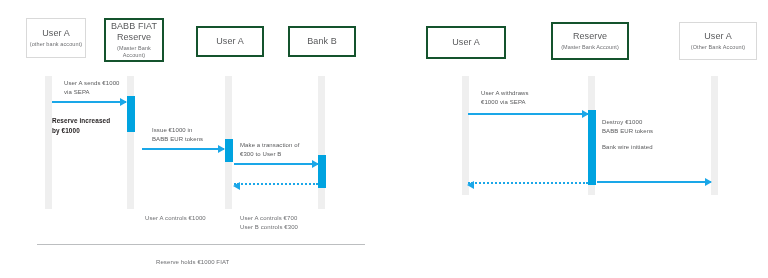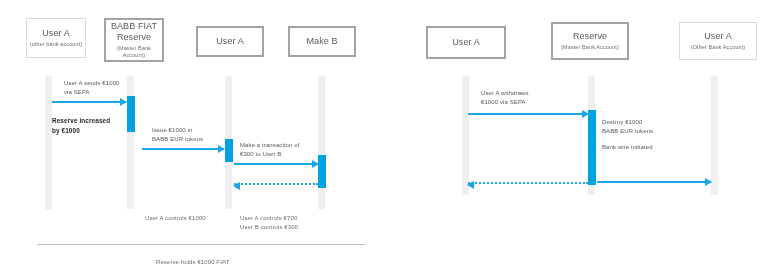--- a/index.html
+++ b/index.html
@@ -24,21 +24,21 @@
     position: absolute;
     box-sizing: border-box;
     display: flex;
     flex-direction: column;
     align-items: center;
     justify-content: center;
     text-align: center;
     background: #ffffff;
     line-height: 1.25;
   }
-  .pbox.blue   { border: 2px solid #a3a3a3; }
+  .pbox.blue   { border: 2px solid #14532d; }
   .pbox.grey   { border: 1px solid #d9d9d9; }
   .pbox .t1 {
     font-size: 9px;
     color: #58595b;
     letter-spacing: .1px;
   }
   .pbox .t2 {
     font-size: 9px;
     color: #58595b;
     letter-spacing: .1px;
@@ -142,21 +142,21 @@
       <div class="t1">BABB FIAT</div>
       <div class="t1">Reserve</div>
       <div class="sub">(Master Bank Account)</div>
     </div>
 
     <div class="pbox blue" style="left:196px; top:26px; width:68px; height:31px;">
       <div class="t2">User A</div>
     </div>
 
     <div class="pbox blue" style="left:288px; top:26px; width:68px; height:31px;">
-      <div class="t2">Make B</div>
+      <div class="t2">Bank B</div>
     </div>
 
     <div class="lifeline" style="left:45px;  top:76px; height:133px;"></div>
     <div class="lifeline" style="left:127px; top:76px; height:133px;"></div>
     <div class="lifeline" style="left:225px; top:76px; height:133px;"></div>
     <div class="lifeline" style="left:318px; top:76px; height:133px;"></div>
 
     <div class="activation" style="left:127px; top:96px;  height:36px;"></div>
     <div class="activation" style="left:225px; top:139px; height:23px;"></div>
     <div class="activation" style="left:318px; top:155px; height:33px;"></div>

